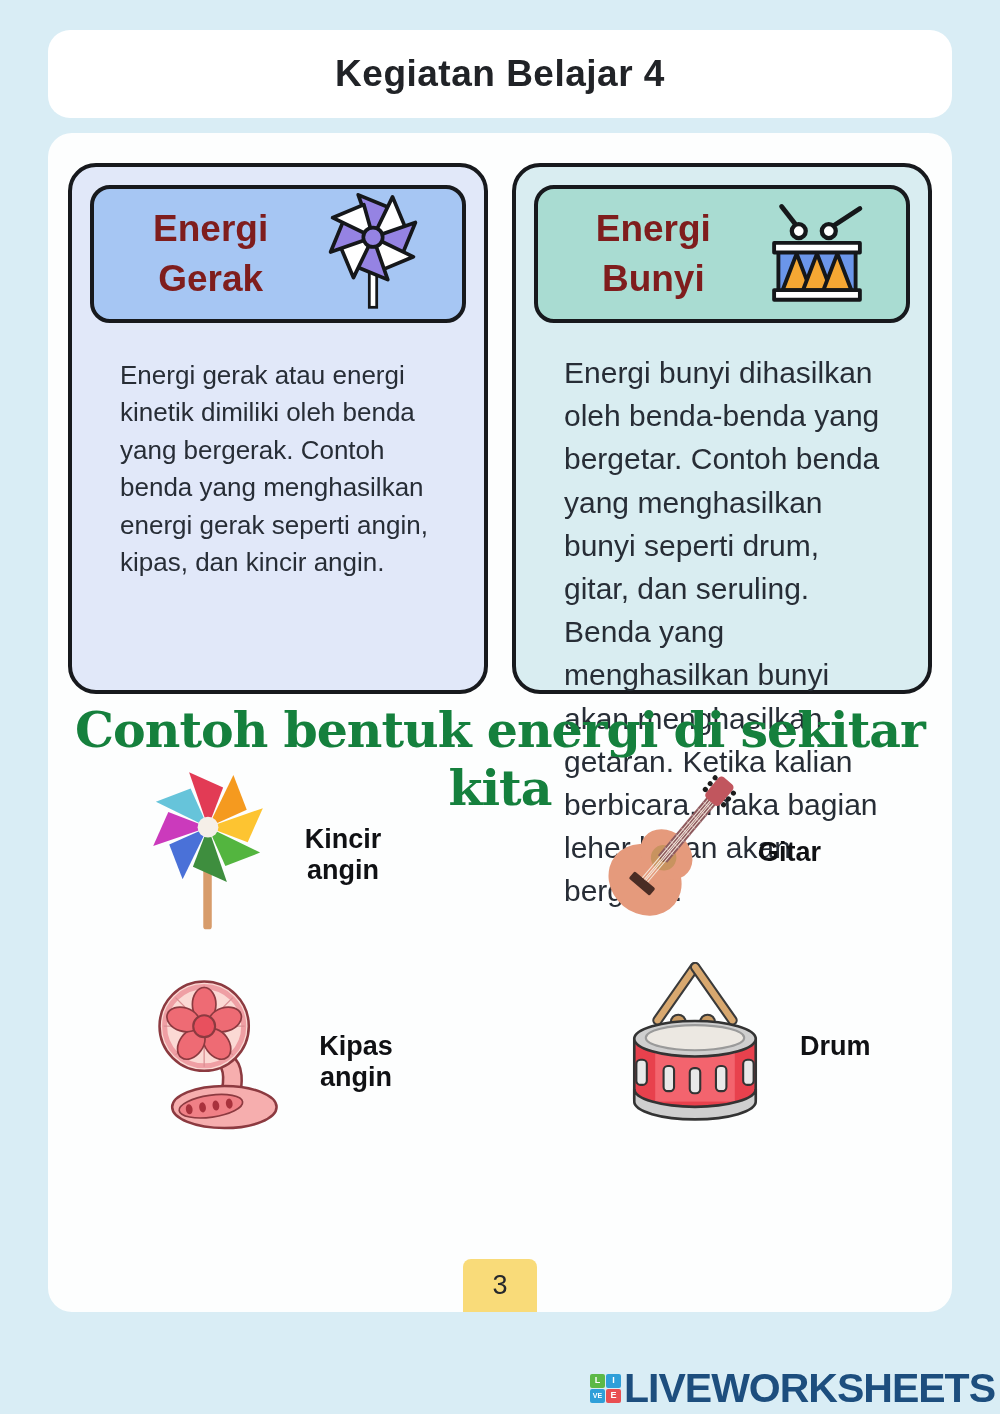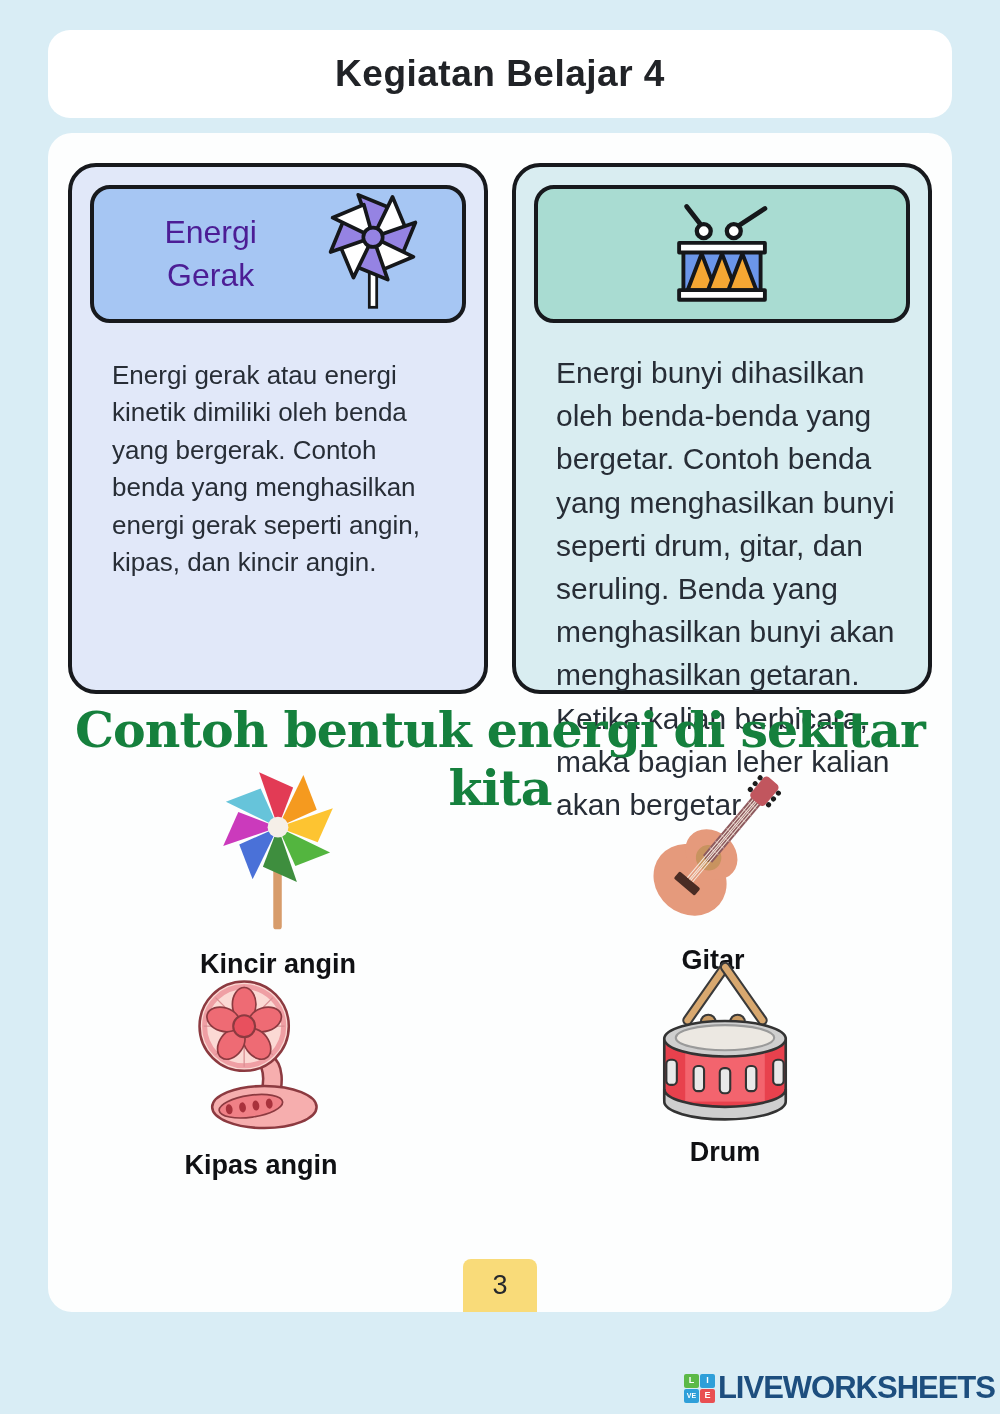--- a/index.html
+++ b/index.html
@@ -28,36 +28,36 @@
   .card-gerak{left:20px;background:#e1e8f9;}
   .card-bunyi{left:464px;background:#d9edf1;}
   .card-header{
     margin:18px;height:138px;border:4px solid #17191d;border-radius:20px;
     box-sizing:border-box;display:flex;align-items:center;justify-content:space-evenly;
     padding:0 6px;
   }
   .card-gerak .card-header{background:#a6c6f3;}
   .card-bunyi .card-header{background:#a9dcd2;}
   .card-title{
-    font-weight:400;font-size:32px;line-height:1.35;color:#4c1d95;
+    font-weight:700;font-size:37px;line-height:1.35;color:#7f1d1d;
     text-align:center;width:160px;
   }
   .card-icon{display:block;}
   .card-body{
-    margin:8px;padding:16px 24px 0 32px;color:#272d36;
+    margin:16px;padding:16px 24px 0 32px;color:#272d36;
   }
   .card-gerak .card-body{font-size:26px;line-height:1.44;}
   .card-bunyi .card-body{font-size:30px;line-height:1.44;padding-top:10px;}
   .section-heading{
     position:absolute;top:568px;left:0;width:100%;text-align:center;
     font-family:"DejaVu Serif", serif;font-weight:bold;font-size:49px;
     color:#15803d;letter-spacing:-1px;
   }
   .example-item{
-    position:absolute;display:flex;flex-direction:column;align-items:center;
+    position:absolute;display:flex;align-items:center;
   }
   .item-kincir{left:95px;top:628px;width:270px;}
   .item-gitar{left:530px;top:626px;width:270px;}
   .item-kipas{left:78px;top:841px;width:270px;}
   .item-drum{left:542px;top:822px;width:270px;}
   .example-label{
     font-weight:800;color:#101114;font-size:27px;margin-top:12px;text-align:center;
   }
   .item-drum .example-label{margin-top:0;}
   .page-number-tab{
@@ -75,21 +75,21 @@
   }
   .logo-tile{
     border-radius:2px;display:flex;align-items:center;justify-content:center;
     color:#fff;font-weight:800;font-size:9px;line-height:1;
   }
   .tile-0{background:#5cb947;}
   .tile-1{background:#2f9fd9;}
   .tile-2{background:#2f9fd9;font-size:7px;}
   .tile-3{background:#e94f52;}
   .logo-text{
-    font-size:31px;font-weight:800;color:#1d4e7e;letter-spacing:-1px;
+    font-size:41px;font-weight:800;color:#1d4e7e;letter-spacing:-1px;
   }
 </style>
 </head>
 <body>
 
 <div class="header-box">
   <div class="header-title">Kegiatan Belajar 4</div>
 </div>
 
 <div class="main-box">
@@ -112,20 +112,21 @@
             <circle cx="50" cy="48" r="10.5" fill="#9583e3"></circle>
           </g>
         </svg>
       </span>
     </div>
     <p class="card-body">Energi gerak atau energi kinetik dimiliki oleh benda yang bergerak. Contoh benda yang menghasilkan energi gerak seperti angin, kipas, dan kincir angin.</p>
   </div>
 
   <div class="card card-bunyi">
     <div class="card-header">
+      <div class="card-title">Energi Bunyi</div>
       <span class="card-icon">
         <svg width="108" height="104" viewBox="0 0 100 97">
           <g stroke="#15171a" stroke-linecap="round">
             <line x1="17" y1="6" x2="31" y2="24" stroke-width="4.5"></line>
             <line x1="90" y1="8" x2="64" y2="25" stroke-width="4.5"></line>
             <circle cx="33" cy="29" r="6.5" fill="#ffffff" stroke-width="4"></circle>
             <circle cx="61" cy="29" r="6.5" fill="#ffffff" stroke-width="4"></circle>
           </g>
           <g stroke="#15171a" stroke-width="3.6" stroke-linejoin="round">
             <rect x="14" y="46" width="72" height="40" fill="#6b96ea"></rect>

